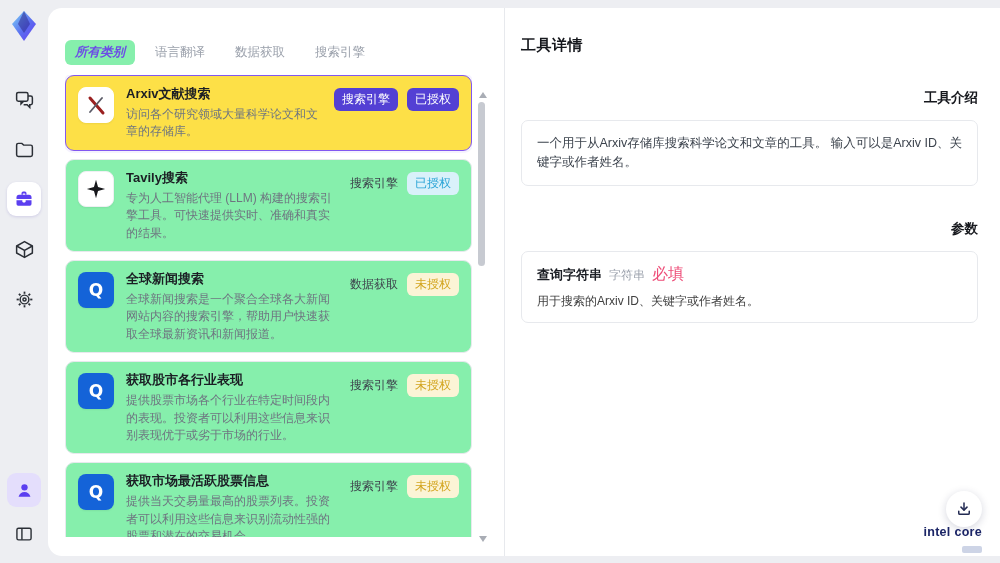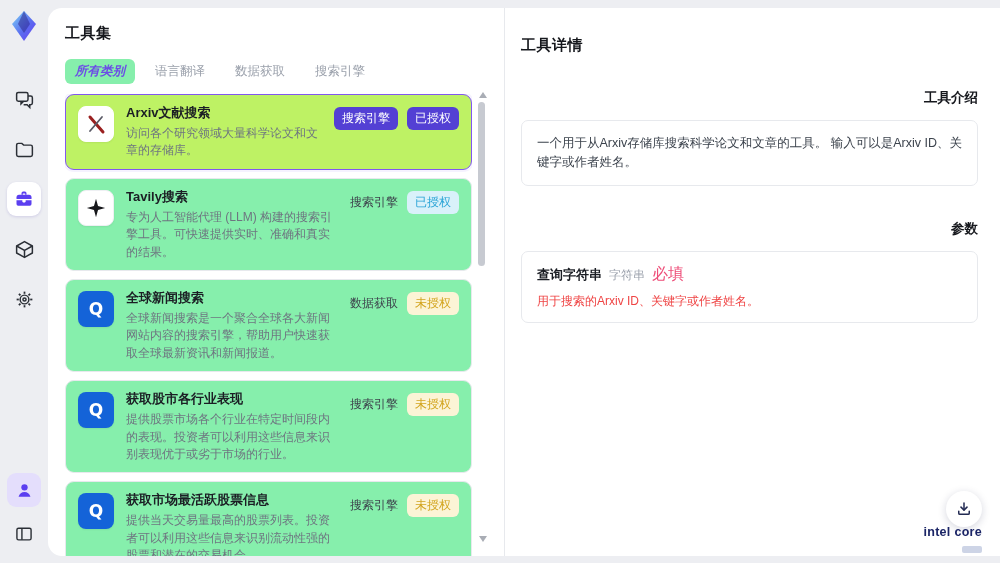--- a/index.html
+++ b/index.html
@@ -38,21 +38,21 @@
     border:none; background:transparent; font-family:inherit; font-size:12.5px;
     color:#9aa0ab; padding:4px 10px; border-radius:6px; cursor:pointer; white-space:nowrap;
   }
   .tab.active { background:#86efac; color:#6c4ce6; font-weight:bold;font-style:italic; }
 
   .tool-list { margin-top:10px; width:407px; height:462px; overflow:hidden; display:flex; flex-direction:column; gap:8px; }
   .tool-card {
     border:1px solid #e7e9ed; border-radius:9px; padding:9px 12px;
     display:flex; gap:12px; background:#86efac; cursor:pointer; flex:none;
   }
-  .tool-card.selected { background:#bef264; border:1.5px solid #8257f0; box-shadow:0 0 0 2px rgba(130,87,240,.08); }
+  .tool-card.selected { background:#fde047; border:1.5px solid #8257f0; box-shadow:0 0 0 2px rgba(130,87,240,.08); }
   .tool-icon {
     width:36px; height:36px; border-radius:8px; flex:none; margin-top:2px;
     display:flex; align-items:center; justify-content:center;
     background:#ffffff; border:1px solid #eef0f3; box-shadow:0 1px 2px rgba(0,0,0,.06);
   }
   .tool-card.selected .tool-icon { border-color:#fff; }
   .tool-icon.ic-qblue { background:#1463d8; border:none; }
   .tool-icon.ic-qblue .q { color:#fff; font-weight:bold; font-size:17px; font-family:"DejaVu Sans",sans-serif; }
   .tool-text { width:238px; }
   .tool-name { font-size:13px; font-weight:bold; color:#1b1e24; margin-bottom:3px; }
@@ -76,21 +76,21 @@
   .section-h { font-size:13.5px; font-weight:bold; margin-top:34px;text-align:right; }
   .intro-box {
     margin-top:13px; border:1px solid #e7e9ed; border-radius:7px;
     padding:13px 15px; font-size:12.5px; color:#3c434d; line-height:1.5;
   }
   .param-box { margin-top:13px; border:1px solid #e7e9ed; border-radius:7px; padding:12px 15px; }
   .param-head { display:flex; align-items:baseline; gap:7px; }
   .param-name { font-size:13px; font-weight:bold; color:#1b1e24; }
   .param-type { font-size:12px; color:#9aa0ab; }
   .param-req  { font-size:16px; color:#ee4d78; }
-  .param-desc { margin-top:8px; font-size:12px; color:#ef4444; }
+  .param-desc { margin-top:8px; font-size:12px; color:#404040; }
 
   
   .fab {
     position:absolute; right:18px; bottom:36px; width:36px; height:36px; border-radius:50%;
     background:#ffffff; border:none; box-shadow:0 2px 8px rgba(20,30,70,.18);
     display:flex; align-items:center; justify-content:center; cursor:pointer;
   }
   .brand { position:absolute; right:18px; bottom:6px; text-align:right; color:#1b2566; }
   .brand .wordmark { font-size:12.5px; font-weight:bold; letter-spacing:.3px; }
   .brand .chip { display:inline-block; width:20px; height:7px; border-radius:2px; background:#cdd4e6; margin-top:2px; }
@@ -170,21 +170,20 @@
         <rect x="3.5" y="5" width="17" height="14" rx="2"></rect>
         <line x1="9.5" y1="5" x2="9.5" y2="19"></line>
       </svg>
     </button>
   </div>
 </aside>
 
 <main class="content">
 
   <section class="list-pane">
-    <h1 class="page-title">工具集</h1>
     <div class="tabs">
         <button class="tab active">所有类别</button>
         <button class="tab">语言翻译</button>
         <button class="tab">数据获取</button>
         <button class="tab">搜索引擎</button>
       </div>
     <div class="tool-list">
   <div class="tool-card selected">
     <div class="tool-icon ic-arxiv">
             <svg width="24" height="24" viewBox="0 0 24 24">

